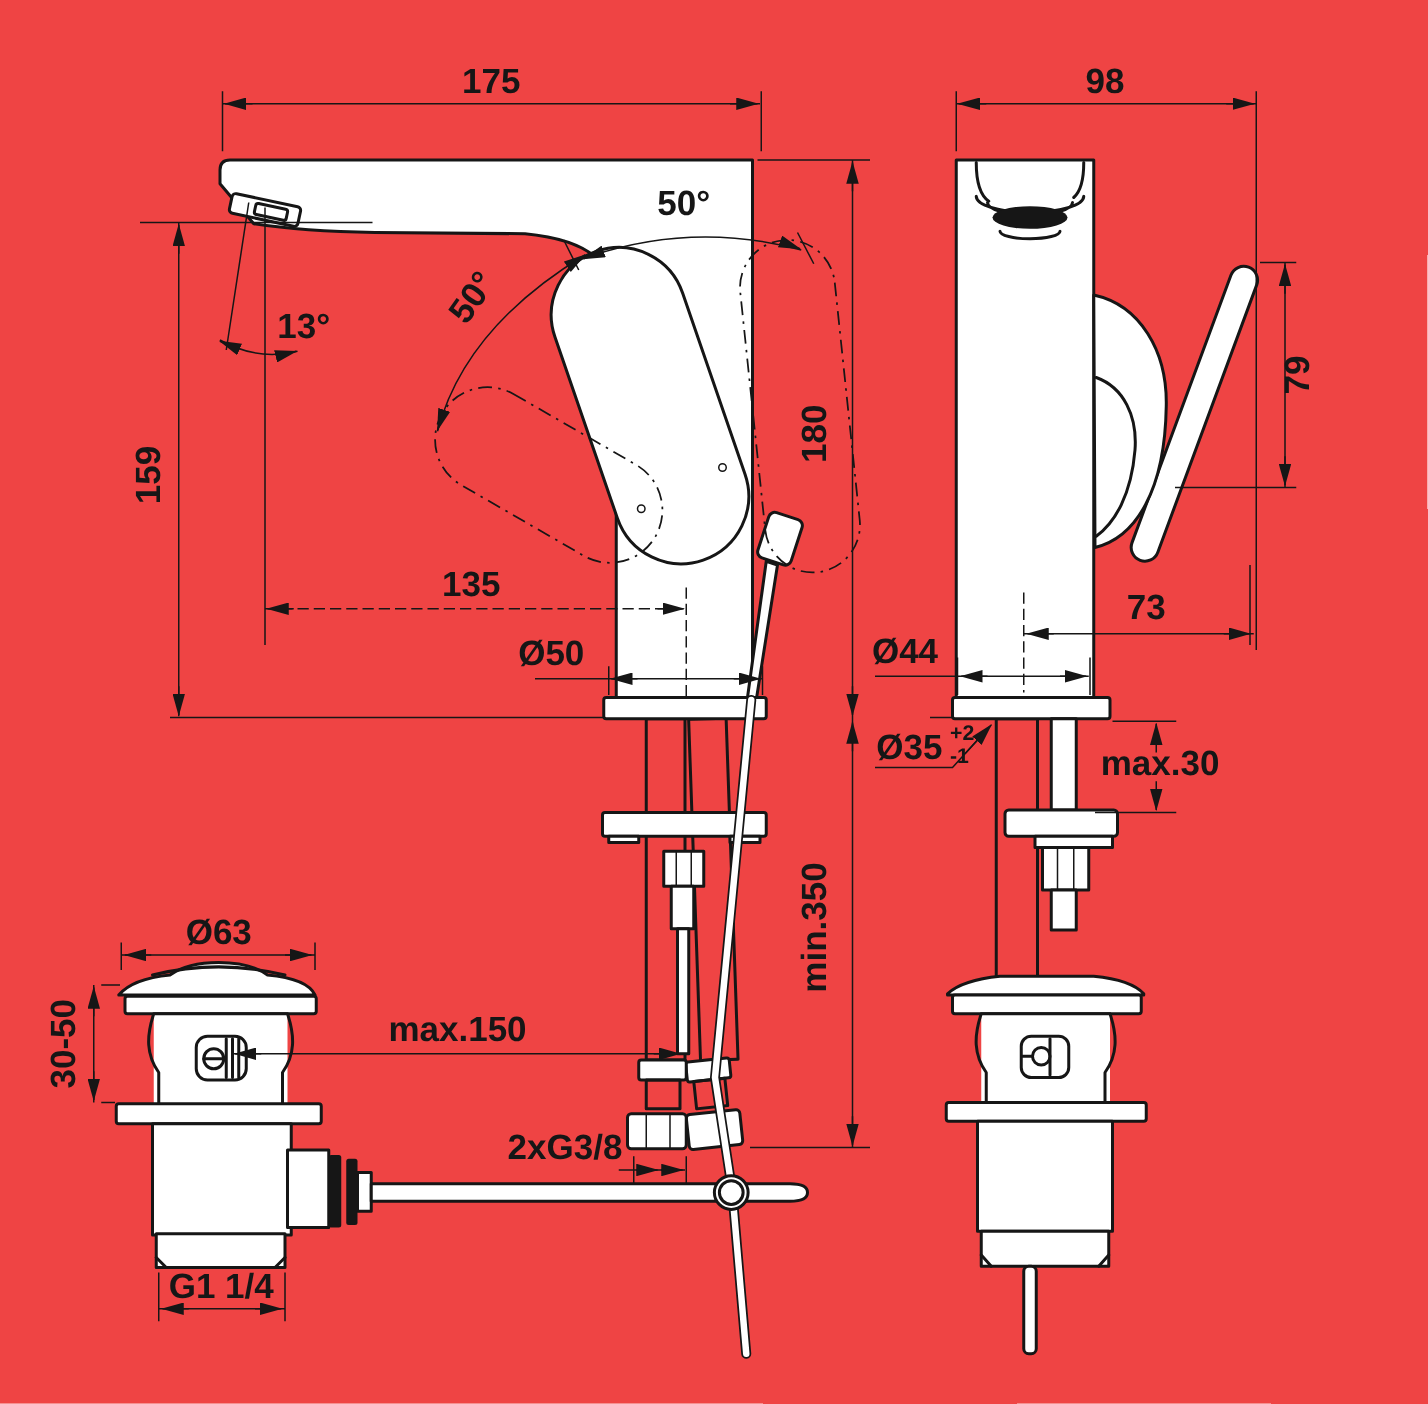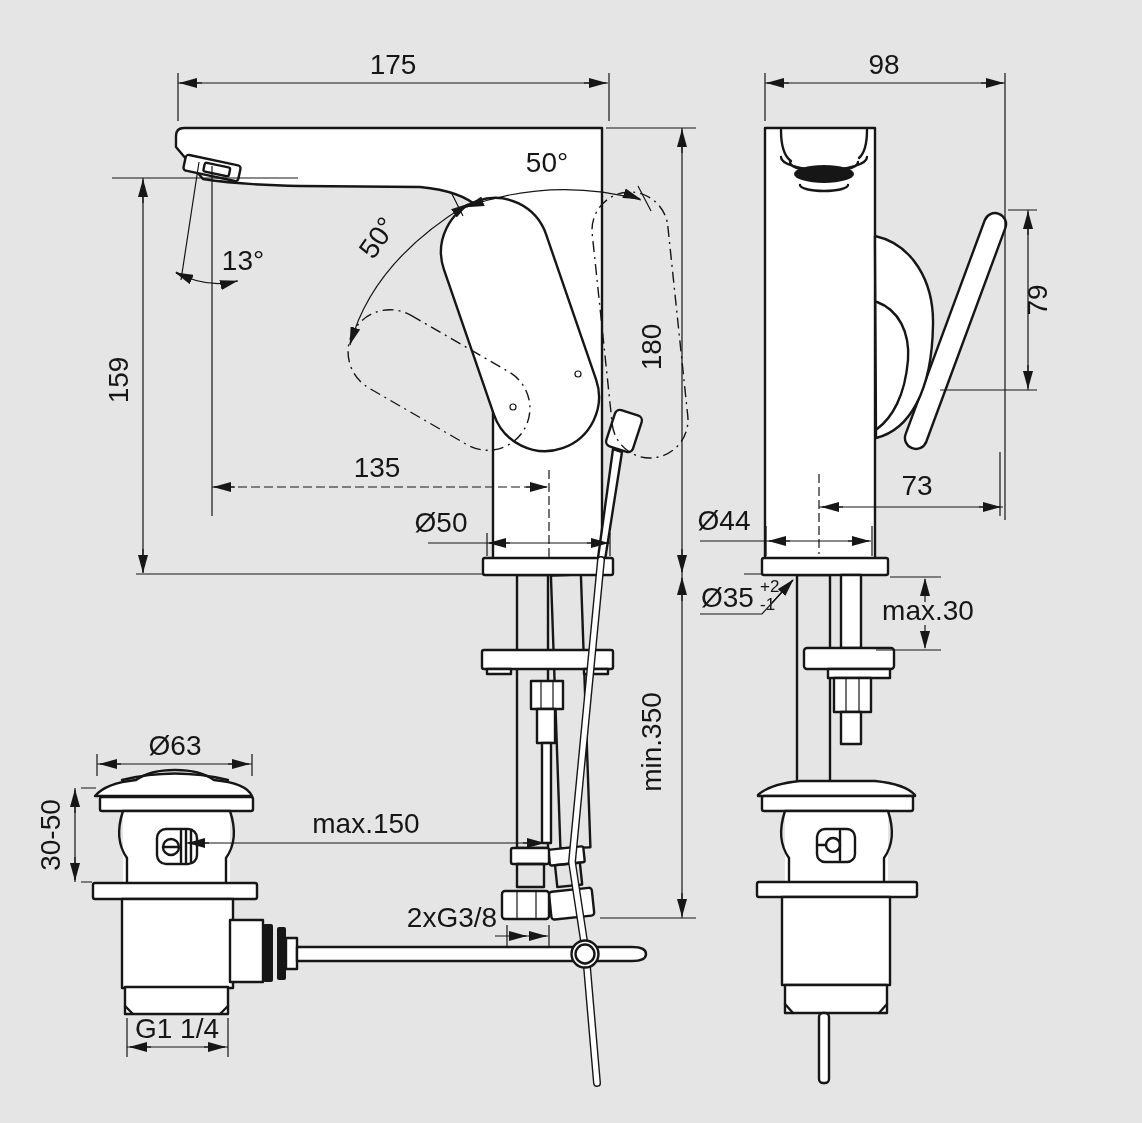--- a/index.html
+++ b/index.html
@@ -1,16 +1,16 @@
 <!DOCTYPE html>
 <html><head>
 <meta charset="utf-8">
 <style>
   html,body{margin:0;padding:0;background:#fff;}
-  .stage{position:relative;width:1142px;height:1123px;background:#e5e5e5;overflow:hidden;}
+  .stage{position:relative;width:1142px;height:1123px;background:#ef4444;overflow:hidden;font-weight:bold;}
   svg{display:block}
   .b{fill:none;stroke:#161616;stroke-width:2.4;stroke-linecap:round;stroke-linejoin:round}
   .bf{fill:#fff;stroke:#161616;stroke-width:2.4;stroke-linecap:round;stroke-linejoin:round}
   .t{fill:none;stroke:#161616;stroke-width:1.2;stroke-linecap:butt}
   .dd{fill:none;stroke:#161616;stroke-width:1.4;stroke-dasharray:11 5 2 5}
   .cl{fill:none;stroke:#161616;stroke-width:1.2;stroke-dasharray:9 4}
   .blk{fill:#161616;stroke:none}
   .r8{fill:none;stroke:#161616;stroke-width:8;stroke-linecap:round}
   .r5{fill:none;stroke:#fff;stroke-width:5.2;stroke-linecap:round}
   text{font-family:"Liberation Sans",sans-serif;font-size:28px;fill:#161616;text-anchor:middle}

